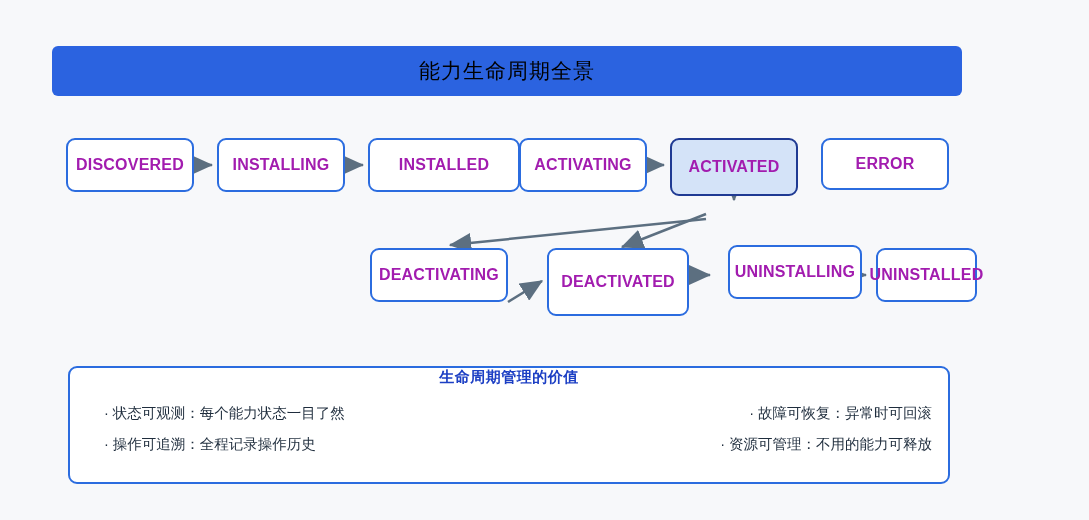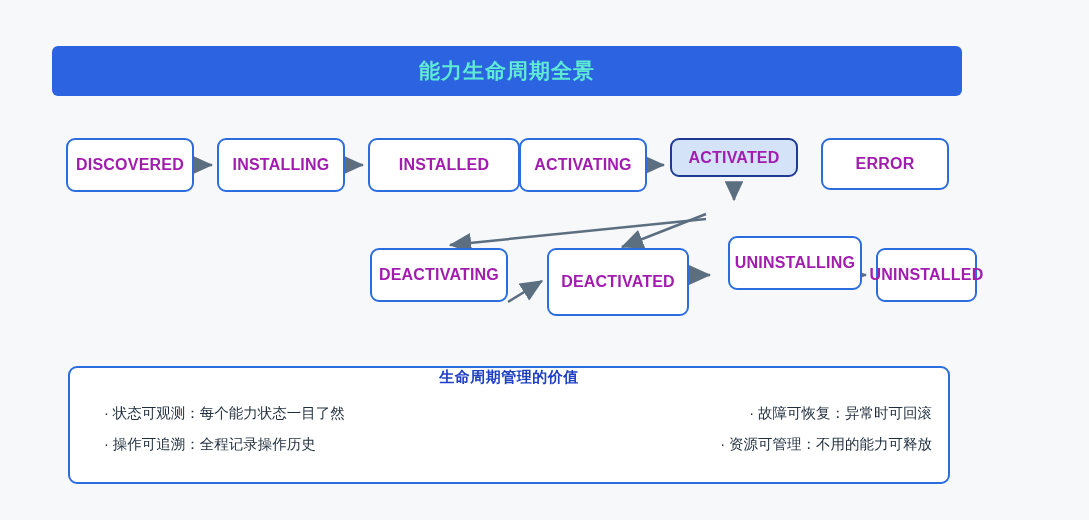--- a/index.html
+++ b/index.html
@@ -26,23 +26,23 @@
     top: 46px;
     width: 910px;
     height: 50px;
     background: #2b63e0;
     border-radius: 6px;
     display: flex;
     align-items: center;
     justify-content: center;
   }
   #title-banner .title-text {
-    color: #5eead4;
+    color: #000000;
     font-size: 21px;
-    font-weight: bold;
+    font-weight: normal;
     letter-spacing: 1px;
   }
 
   
   .state-box {
     position: absolute;
     box-sizing: border-box;
     background: #ffffff;
     border: 2px solid #2b6cdf;
     border-radius: 9px;
@@ -178,37 +178,37 @@
   </div>
 
   <div class="state-box" style="left:368px; top:138px; width:152px; height:54px;">
     <span class="state-label">INSTALLED</span>
   </div>
 
   <div class="state-box" style="left:519px; top:138px; width:128px; height:54px;align-items:center;">
     <span class="state-label">ACTIVATING</span>
   </div>
 
-  <div class="state-box highlight" style="left:670px; top:138px; width:128px; height:39px;">
+  <div class="state-box highlight" style="left:670px; top:138px; width:128px; height:58px;">
     <span class="state-label">ACTIVATED</span>
   </div>
 
   <div class="state-box" style="left:821px; top:138px; width:128px; height:52px;">
     <span class="state-label">ERROR</span>
   </div>
 
   <div class="state-box" style="left:370px; top:248px; width:138px; height:54px;">
     <span class="state-label">DEACTIVATING</span>
   </div>
 
   <div class="state-box" style="left:547px; top:248px; width:142px; height:68px;">
     <span class="state-label">DEACTIVATED</span>
   </div>
 
-  <div class="state-box overflow" style="left:728px; top:236px; width:134px; height:54px;">
+  <div class="state-box overflow" style="left:728px; top:245px; width:134px; height:54px;">
     <span class="state-label">UNINSTALLING</span>
   </div>
 
   <div class="state-box overflow" style="left:876px; top:248px; width:101px; height:54px;">
     <span class="state-label">UNINSTALLED</span>
   </div>
 
   <div id="value-panel">
     <div class="panel-title">生命周期管理的价值</div>
     <div class="bullet-grid">

